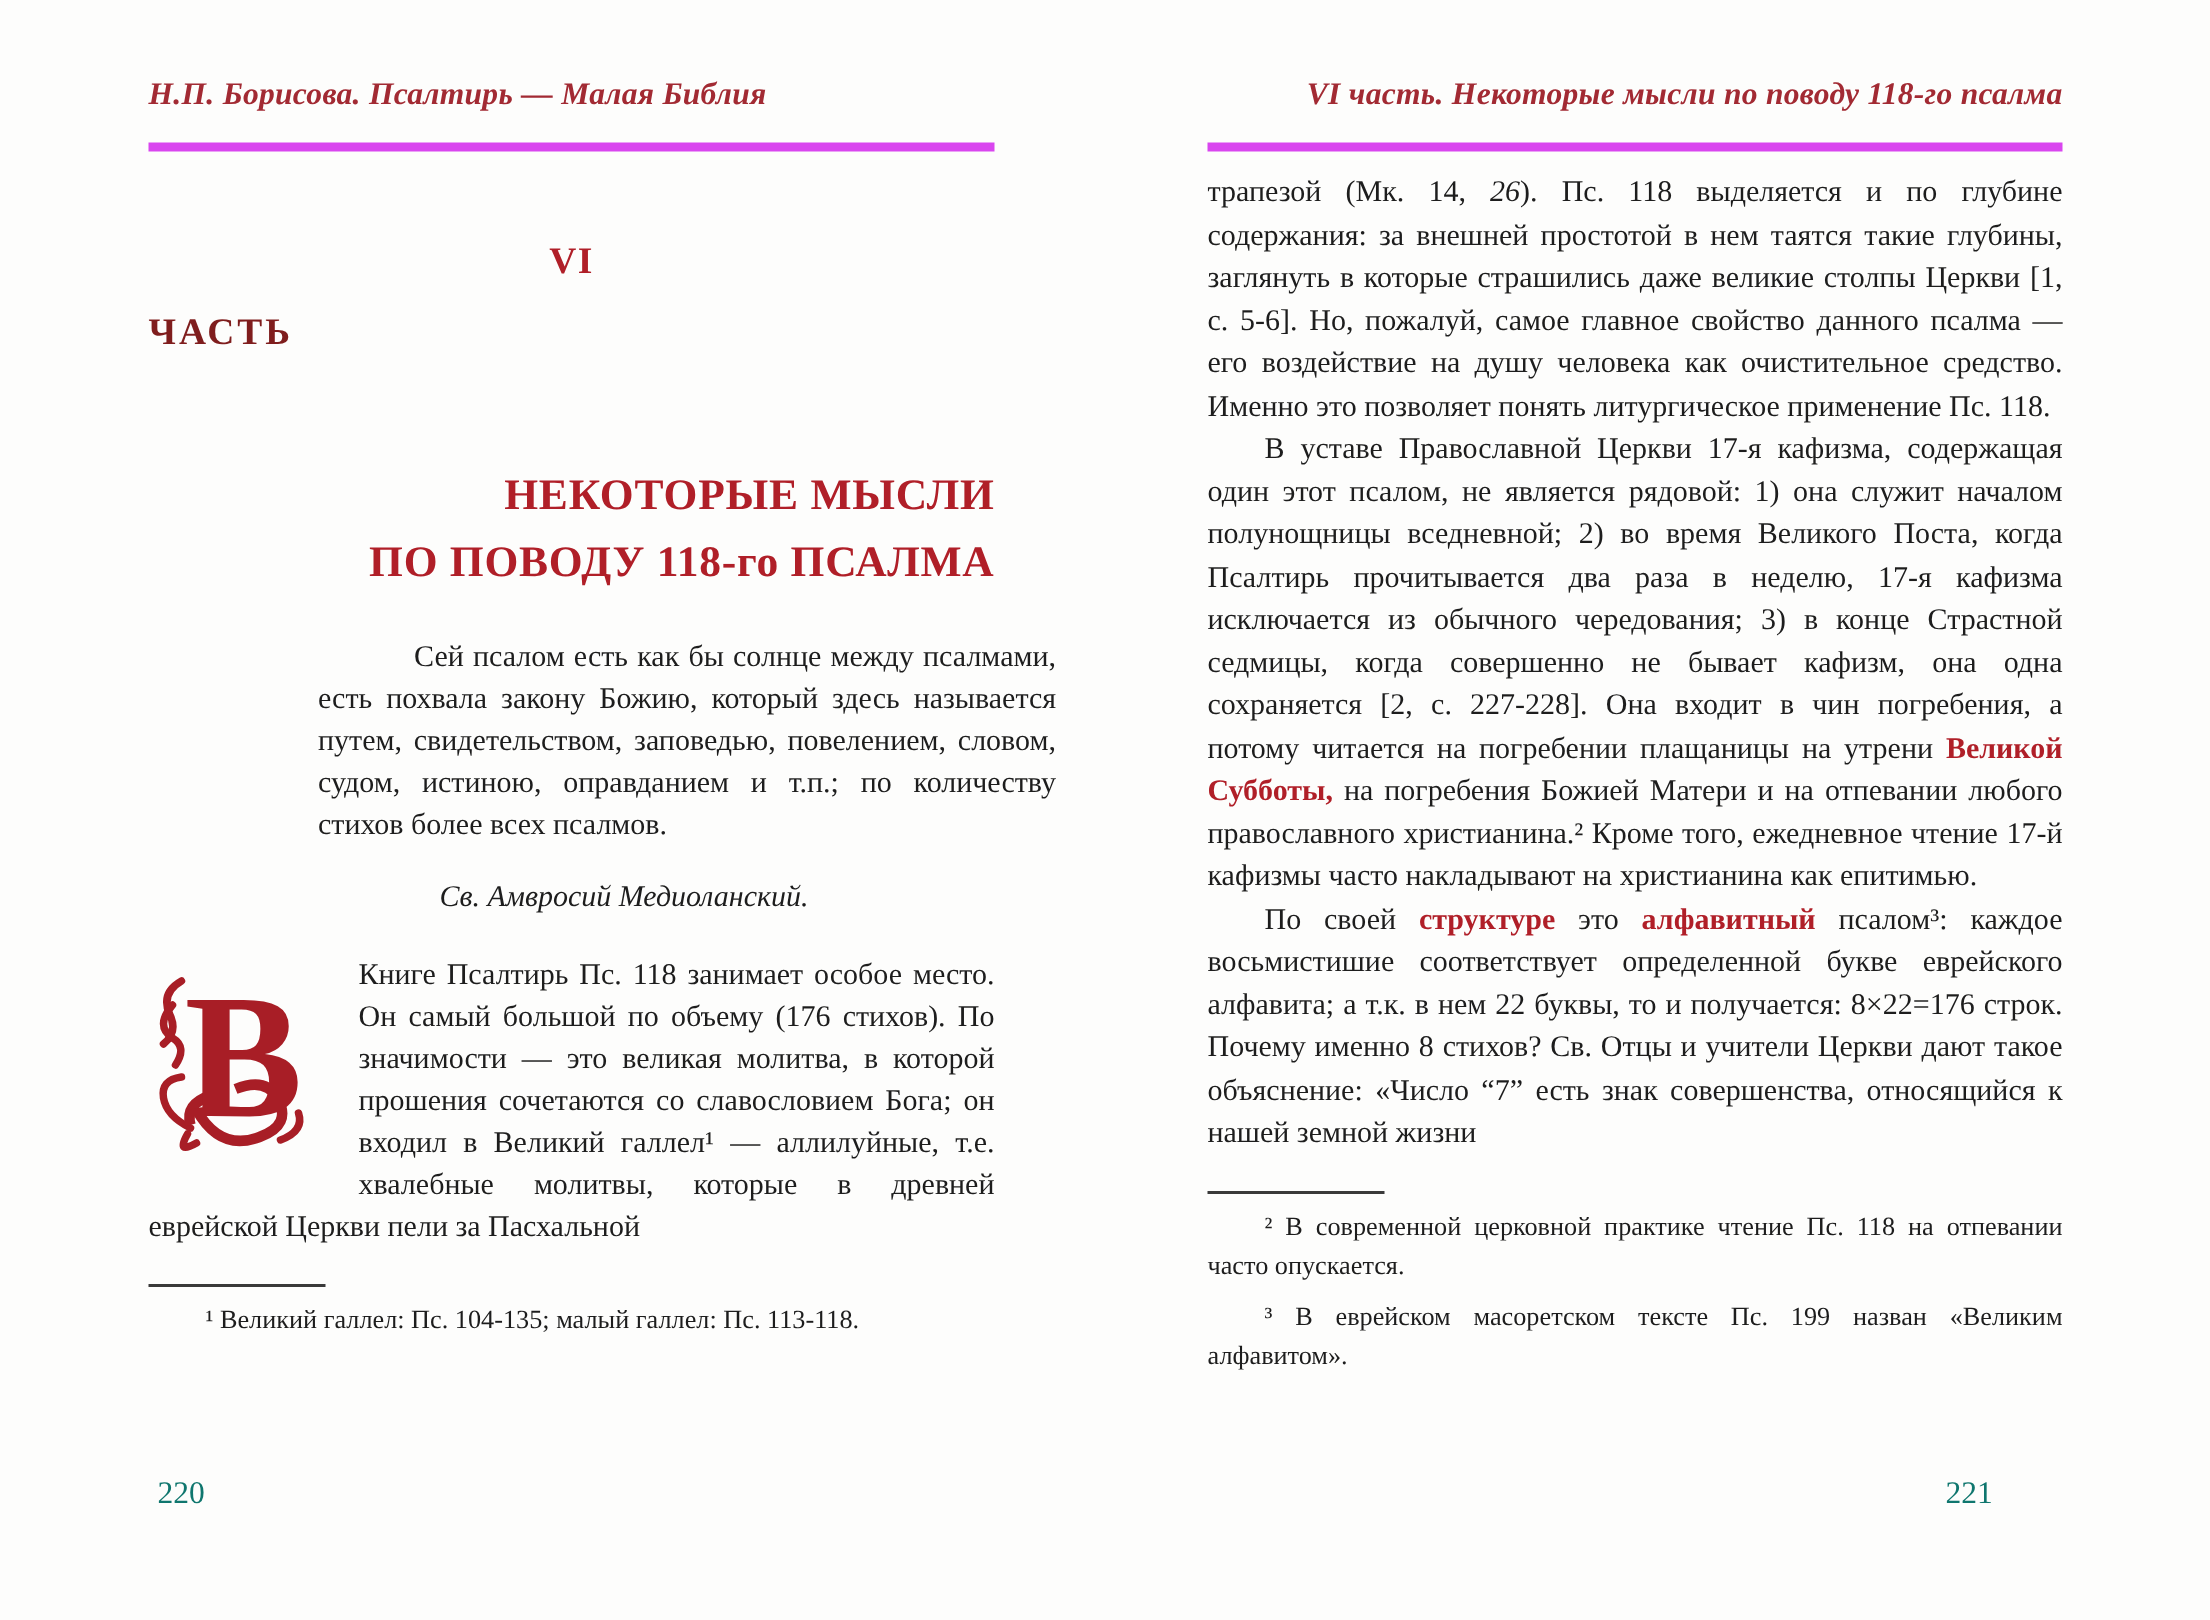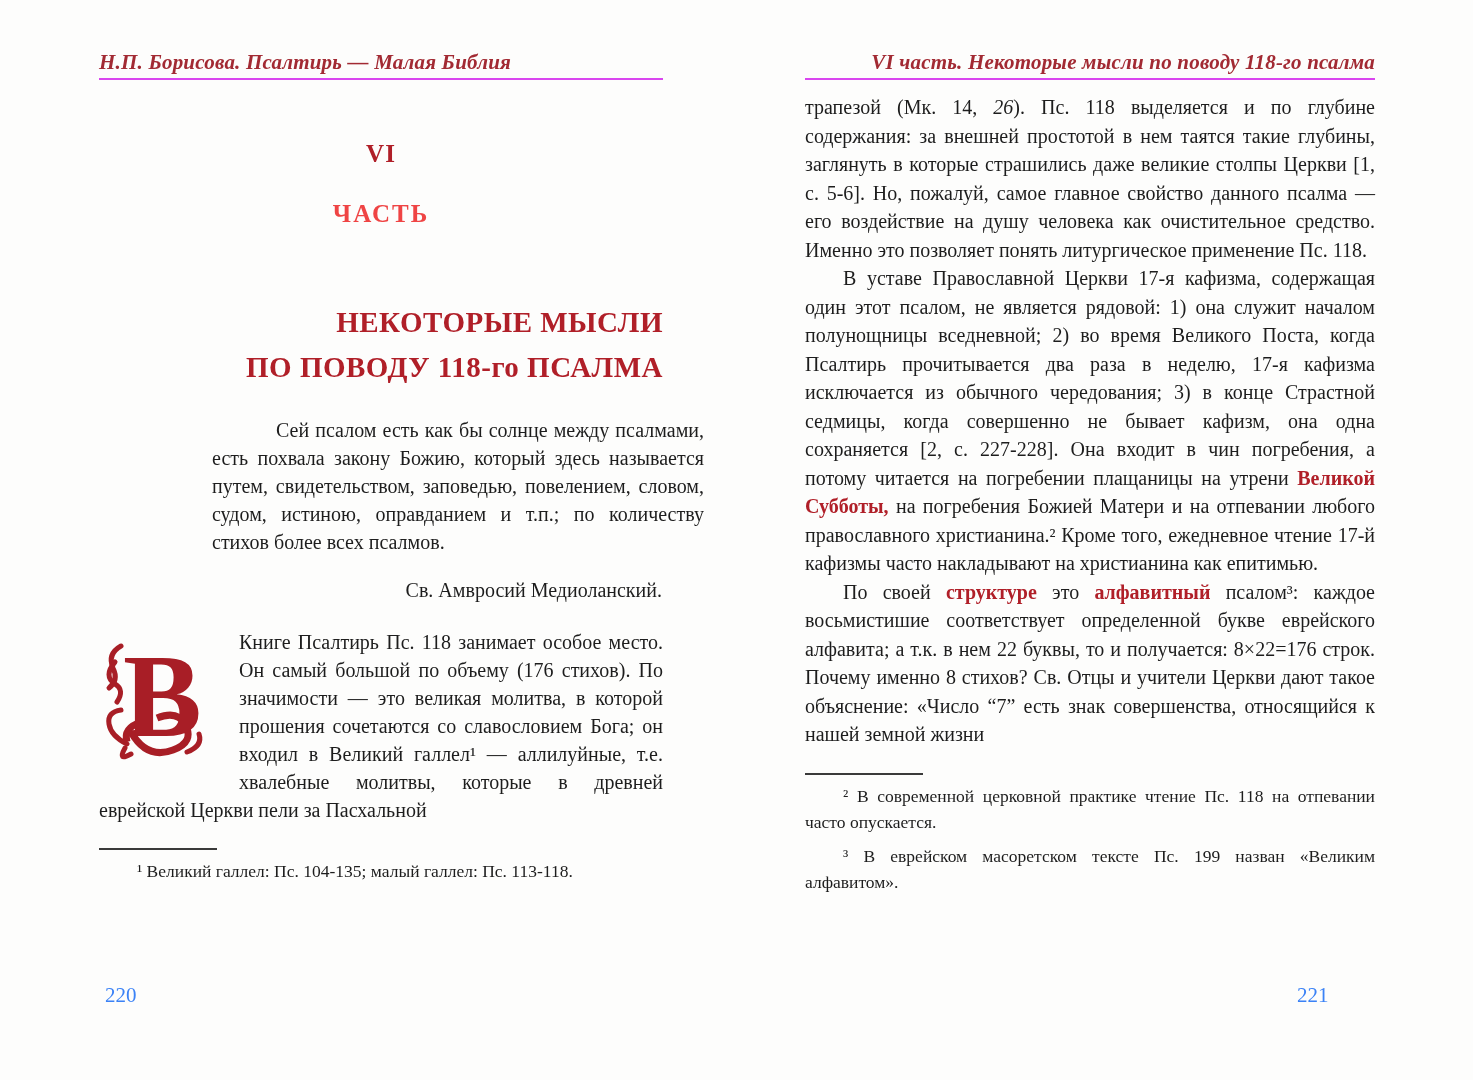--- a/index.html
+++ b/index.html
@@ -14,51 +14,51 @@
 
   
   .page{position:absolute;top:50px;}
   .page-left{left:99px;width:564px;}
   .page-right{left:805px;width:570px;}
 
   
   .running-header{
     font-size:21px;font-weight:bold;font-style:italic;
     color:#a22a33;
-    padding-bottom:3px;
-    border-bottom:2px solid #d946ef;
+    padding-bottom:20px;
+    border-bottom:6px solid #d946ef;
     letter-spacing:.2px;
   }
   .running-header.right{text-align:right;}
 
   
   .part-number{
     margin-top:60px;text-align:center;
     font-size:25px;font-weight:bold;color:#b01f28;letter-spacing:1px;
   }
   .part-word{
-    margin-top:32px;text-align:center;
-    font-size:25px;font-weight:bold;color:#ef4444;letter-spacing:2px;
+    margin-top:19px;
+    font-size:25px;font-weight:bold;color:#7f1d1d;letter-spacing:2px;
   }
   .chapter-title{
     margin-top:72px;text-align:right;
     font-size:29px;font-weight:bold;color:#b01f28;
     line-height:45px;letter-spacing:.5px;
   }
 
   
   .epigraph{
     margin-top:26px;margin-left:113px;width:492px;
     font-size:20px;line-height:28px;text-align:justify;
     text-indent:64px;
   }
   .epigraph-attribution{
     margin-top:1px;margin-left:71px;width:492px;
     font-size:20px;line-height:28px;
-    text-align:right;
+    font-style:italic;text-align:center;
   }
 
   
   .section-heading{
     margin-top:23px;margin-left:60px;
     font-size:22px;font-weight:bold;color:#b01f28;letter-spacing:.3px;
   }
 
   
   .body-para{
@@ -84,21 +84,21 @@
     margin-top:24px;
   }
   .footnote{
     margin:8px 0 0 0;
     font-size:17.5px;line-height:26px;text-align:justify;
     text-indent:38px;
   }
 
   
   .pageno{
-    position:absolute;font-size:21px;color:#3b82f6;
+    position:absolute;font-size:21px;color:#0f766e;
   }
   .pageno-left{left:105px;top:983px;}
   .pageno-right{left:1297px;top:983px;}
 </style>
 </head>
 <body>
 
 <div class="spread">
 
   <div class="page page-left">

